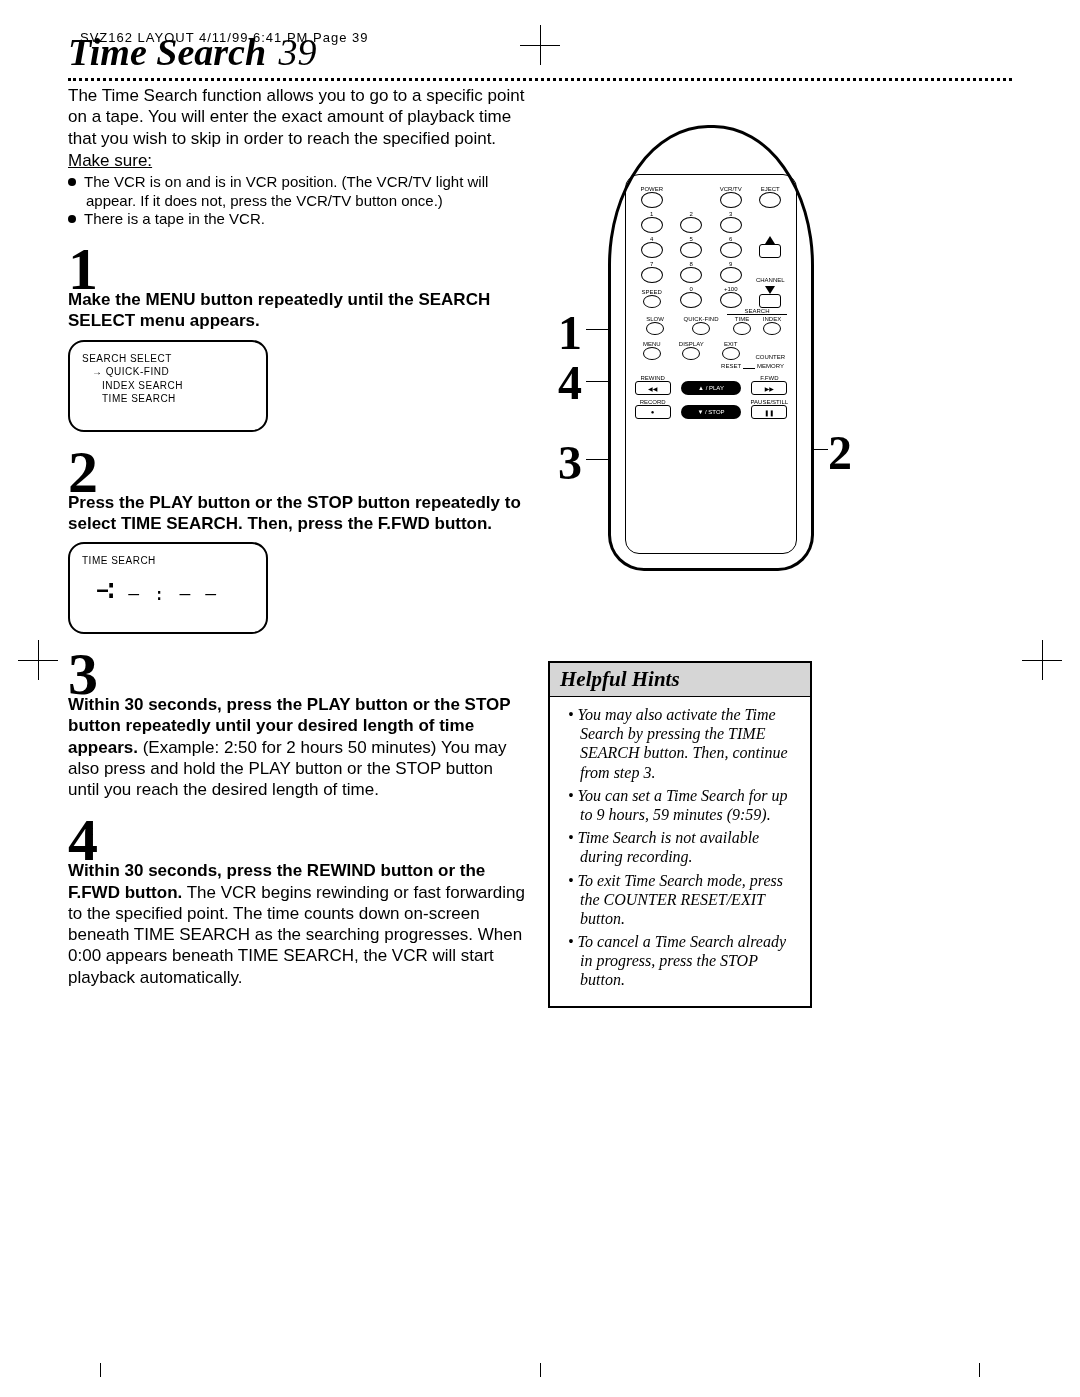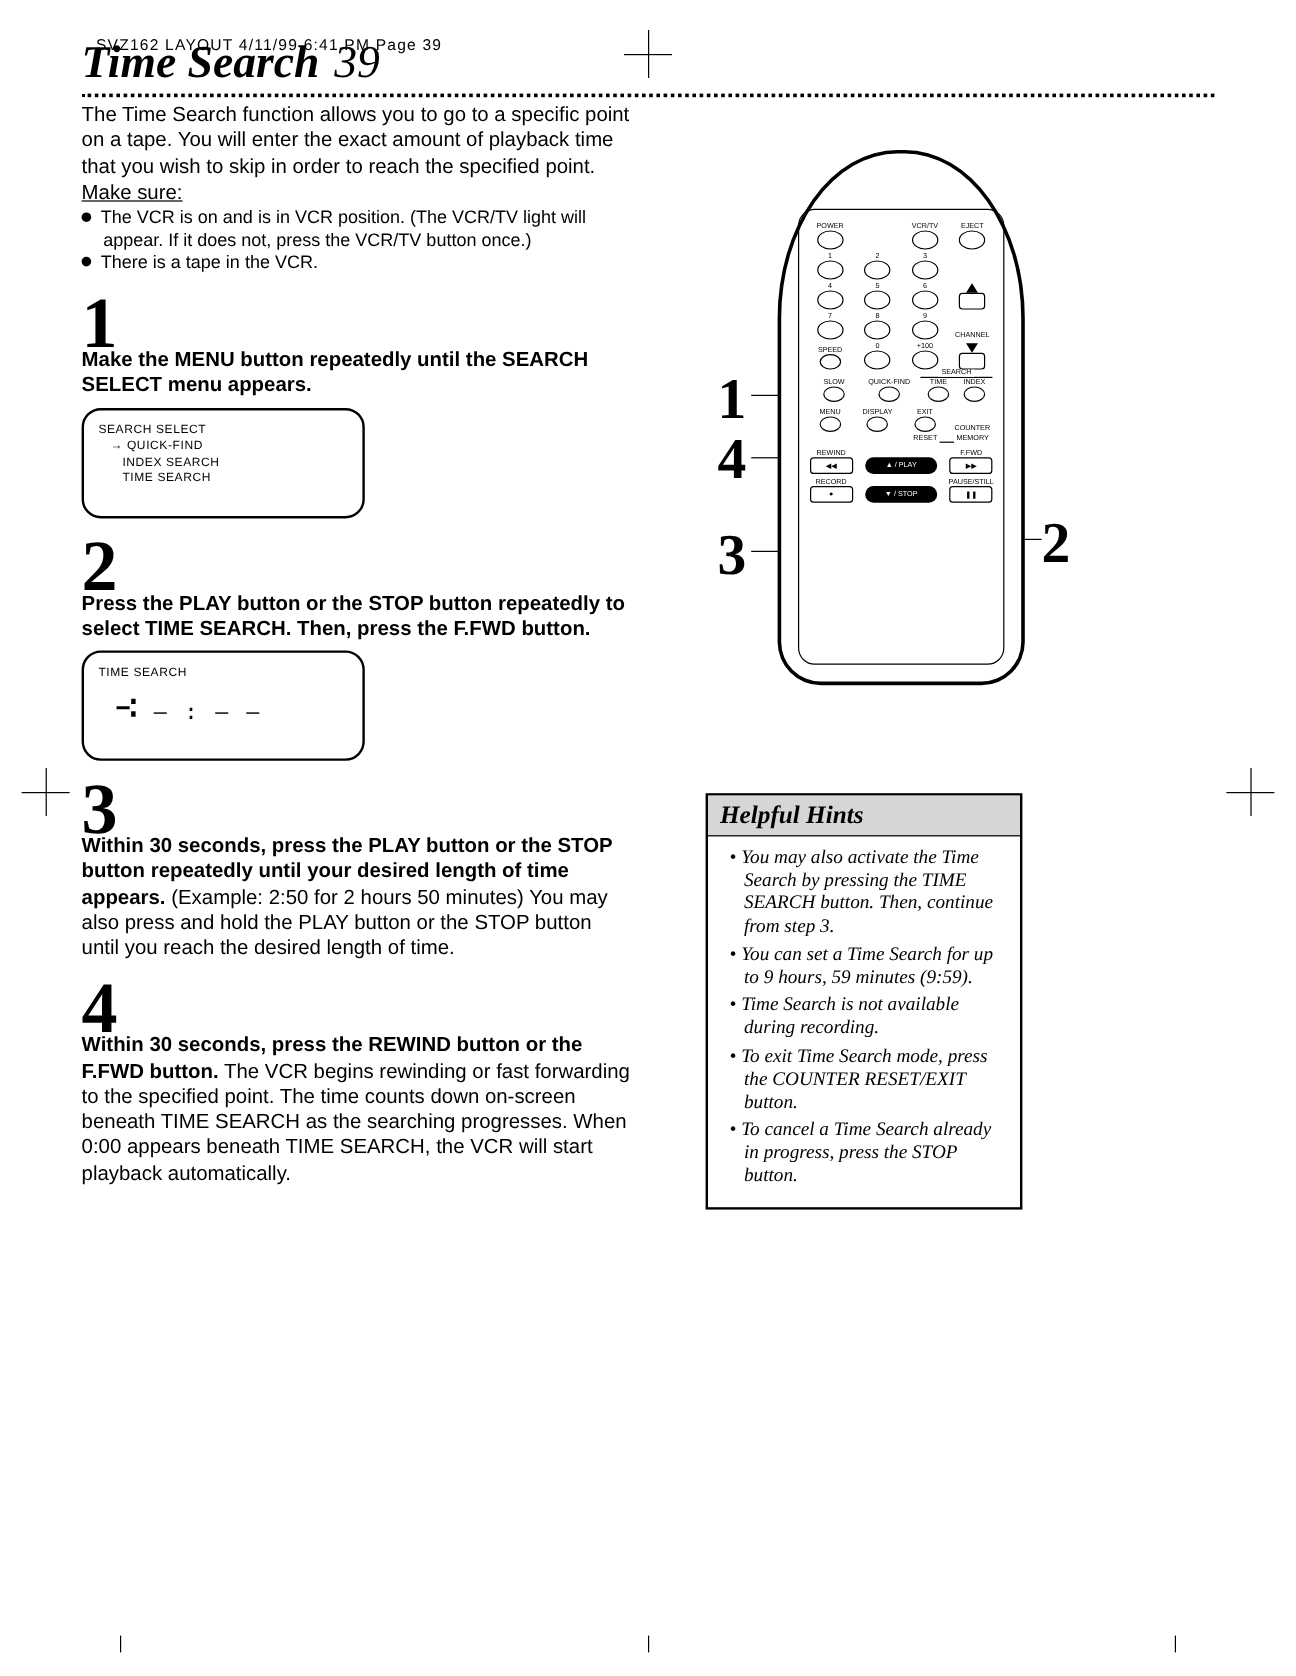--- a/index.html
+++ b/index.html
@@ -73,21 +73,20 @@
   .title-num {
     font-family: "Times New Roman", serif;
     font-style: italic;
     font-size: 38px;
     margin-left: 8px;
   }
 
   .content {
     display: flex;
     margin-top: 4px;
-    gap: 40px;
   }
   .left-col {
     flex: 0 0 460px;
     padding-right: 20px;
   }
   .right-col {
     flex: 1 1 auto;
     position: relative;
   }
 
@@ -122,21 +121,21 @@
     margin-top: 10px;
     margin-bottom: -10px;
     line-height: 1;
   }
   .step-text { font-size: 17px; line-height: 1.25; }
   .step-bold { font-weight: bold; }
 
   .screen-box {
     border: 2px solid #000;
     border-radius: 16px;
-    width: 236px;
+    width: 200px;
     height: 92px;
     margin-top: 8px;
     padding: 10px 12px;
     box-sizing: border-box;
     font-size: 10px;
     letter-spacing: 0.5px;
     line-height: 1.35;
   }
   .screen-box .row2 { padding-left: 10px; }
   .screen-box .row3 { padding-left: 20px; }

